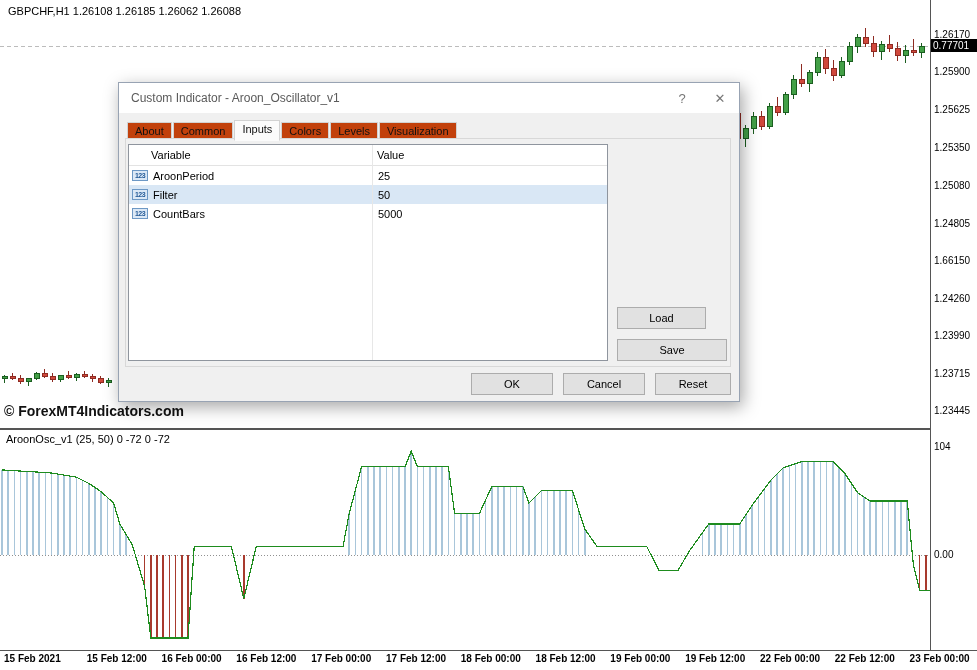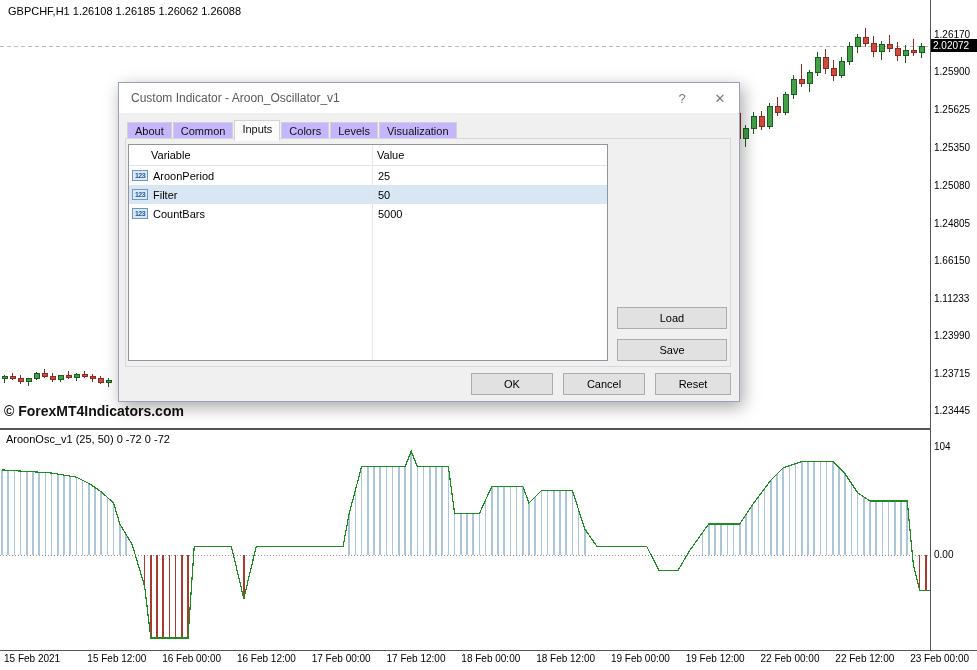--- a/index.html
+++ b/index.html
@@ -16,51 +16,51 @@
 
   .indicator-panel{position:absolute;left:0;top:430px;width:930px;height:220px;}
   #osc-svg{position:absolute;left:0;top:0;}
   .indicator-label{position:absolute;left:6px;top:3px;font-size:11px;color:#000;white-space:nowrap;}
 
   #price-axis{position:absolute;left:932px;top:0;width:45px;height:428px;font-size:10px;}
   .axlab{position:absolute;left:2px;color:#000;white-space:nowrap;}
   #price-box{position:absolute;left:931px;width:46px;height:13px;background:#000;color:#fff;
              font-size:10px;line-height:13px;padding-left:2px;box-sizing:border-box;z-index:2;}
   #ind-axis{position:absolute;left:932px;top:430px;width:59px;height:220px;font-size:10px;}
-  #time-axis{position:absolute;left:0;top:653px;width:977px;height:16px;font-size:10px;}
+  #time-axis{position:absolute;left:0;top:653px;width:977px;height:16px;font-size:10px;font-weight:bold;}
   .tlab{position:absolute;top:0;color:#000;white-space:nowrap;}
 
   
   .dialog{position:absolute;left:118px;top:82px;width:620px;height:318px;background:#f0f0f0;
           border:1px solid #98a3b3;box-shadow:3px 5px 16px rgba(0,0,0,.35);z-index:10;}
   .titlebar{position:absolute;top:0;left:0;right:0;height:30px;background:#fff;display:flex;align-items:center;}
   .dtitle{font-size:12px;color:#5a5a5a;padding-left:12px;flex:1;}
   .tbtn{width:38px;text-align:center;font-size:13px;color:#777;cursor:default;}
   #tabs{position:absolute;left:8px;top:37px;height:19px;white-space:nowrap;}
-  .tab{display:inline-block;padding:2px 7px 3px;font-size:11px;color:#111;background:#c4b5fd;
+  .tab{display:inline-block;padding:2px 7px 3px;font-size:11px;color:#111;background:#c2410c;
        border:1px solid #d2d2d2;margin-right:1px;vertical-align:bottom;cursor:default;}
   .tab.active{background:#fbfbfb;padding-bottom:5px;border-bottom-color:#fbfbfb;position:relative;z-index:3;}
   .tabpane{position:absolute;left:6px;top:55px;width:606px;height:229px;border:1px solid #d8d8d8;
            background:#f0f0f0;box-sizing:border-box;}
   .listbox{position:absolute;left:9px;top:61px;width:480px;height:217px;background:#fff;
            border:1px solid #8f959e;box-sizing:border-box;overflow:hidden;}
   .lhdr{display:flex;height:20px;align-items:center;font-size:11px;color:#000;border-bottom:1px solid #e3e3e3;}
   .lhdr .h1{width:243px;padding-left:22px;box-sizing:border-box;}
   .lhdr .h2{padding-left:5px;}
   .coldiv{position:absolute;left:243px;top:0;bottom:0;width:1px;background:#e7e7e7;}
   .lrow{display:flex;height:19px;align-items:center;font-size:11px;color:#000;}
   .lrow.sel{background:#d9e7f5;}
   .cell1{width:243px;display:flex;align-items:center;box-sizing:border-box;}
   .icon123{width:16px;height:11px;margin:0 5px 0 3px;background:#dbe8f6;border:1px solid #6d98c5;
            color:#235a97;font-size:7px;font-weight:bold;display:flex;align-items:center;
            justify-content:center;box-sizing:border-box;letter-spacing:-.5px;flex:none;}
   .cell2{padding-left:6px;}
   .btn{position:absolute;height:22px;line-height:20px;text-align:center;background:#e1e1e1;
        border:1px solid #acacac;font-size:11px;box-sizing:border-box;cursor:default;color:#000;}
-  #btn-load{left:498px;top:224px;width:110px;}
+  #btn-load{left:498px;top:224px;width:89px;}
   #btn-save{left:498px;top:256px;width:110px;}
   #btn-ok{left:352px;top:290px;width:82px;}
   #btn-cancel{left:444px;top:290px;width:82px;}
   #btn-reset{left:536px;top:290px;width:76px;}
 </style>
 </head>
 <body>
 
 <div class="screen">
 
@@ -264,26 +264,26 @@
   </div>
 
   <div id="price-axis">
       <div class="axlab" style="top: 29px;">1.26170</div>
       <div class="axlab" style="top: 66.2928px;">1.25900</div>
       <div class="axlab" style="top: 104.276px;">1.25625</div>
       <div class="axlab" style="top: 142.26px;">1.25350</div>
       <div class="axlab" style="top: 179.552px;">1.25080</div>
       <div class="axlab" style="top: 217.536px;">1.24805</div>
       <div class="axlab" style="top: 254.829px;">1.66150</div>
-      <div class="axlab" style="top: 292.812px;">1.11233</div>
+      <div class="axlab" style="top: 292.812px;">1.24260</div>
       <div class="axlab" style="top: 330.105px;">1.23990</div>
       <div class="axlab" style="top: 368.088px;">1.23715</div>
       <div class="axlab" style="top: 405.381px;">1.23445</div>
     </div>
-  <div id="price-box" style="top: 39.326px;">2.02072</div>
+  <div id="price-box" style="top: 39.326px;">0.77701</div>
   <div id="ind-axis">
       <div class="axlab" style="top: 11.048px;">104</div>
       <div class="axlab" style="top: 119px;">0.00</div>
     </div>
 
   <div class="vline"></div>
   <div class="time-sep"></div>
   <div id="time-axis">
       <div class="tlab" style="left: 4px;">15 Feb 2021</div>
       <div class="tlab" style="left: 116.8px; transform: translateX(-50%);">15 Feb 12:00</div>

